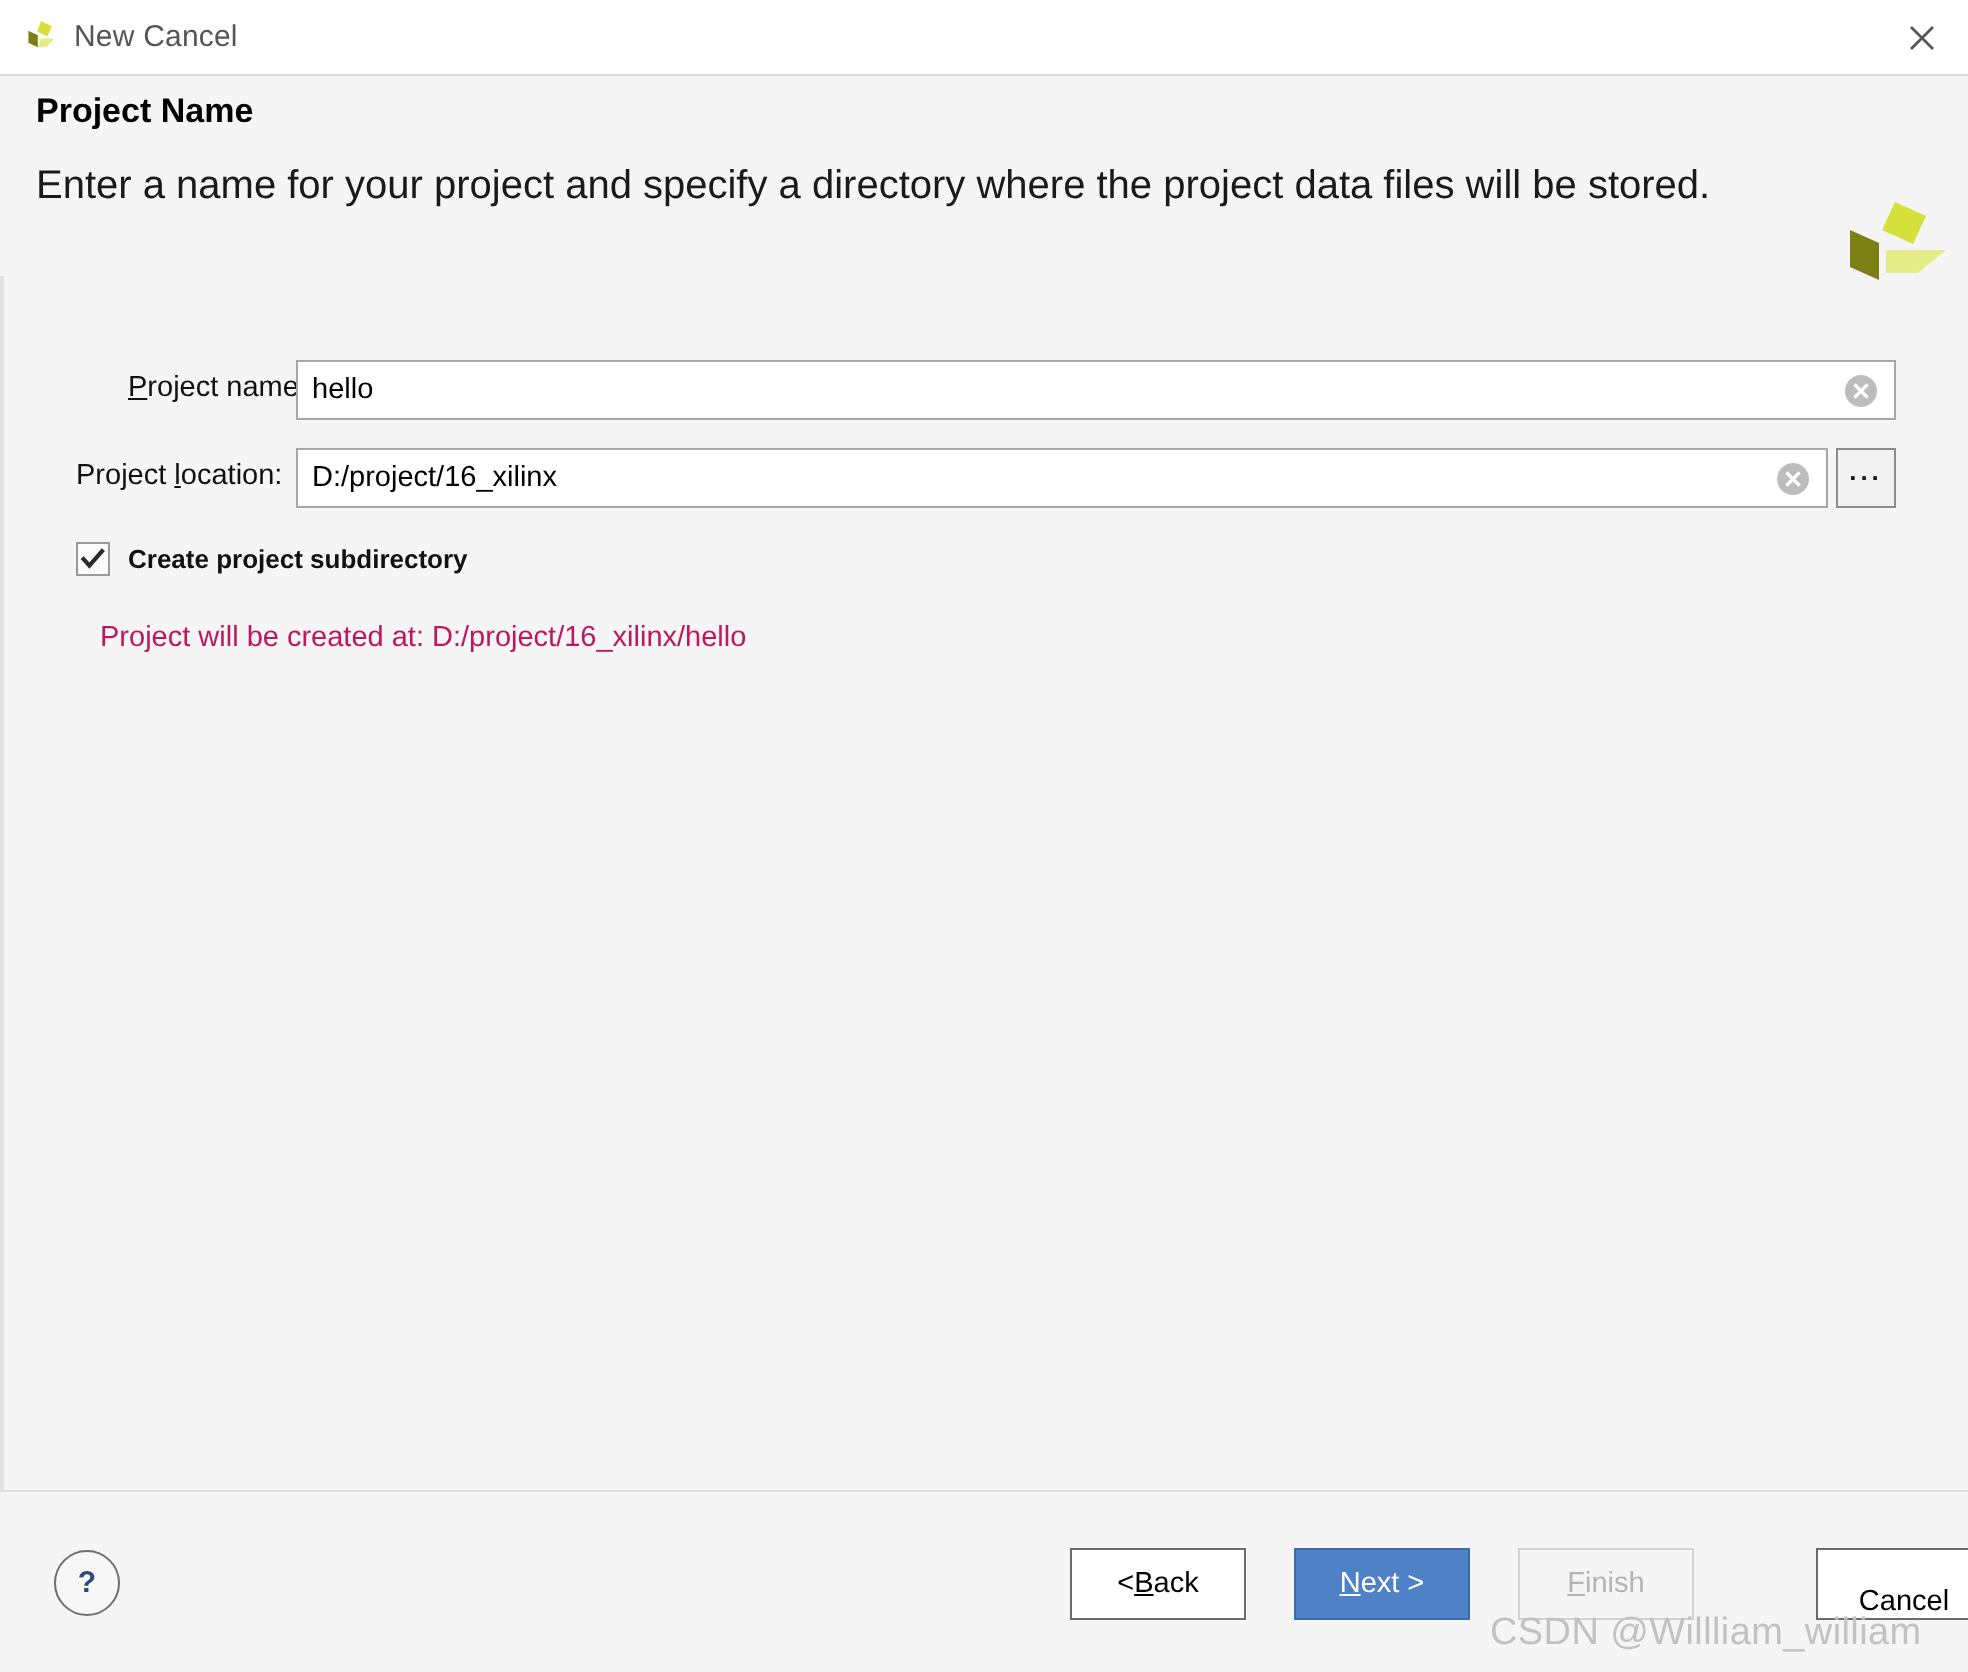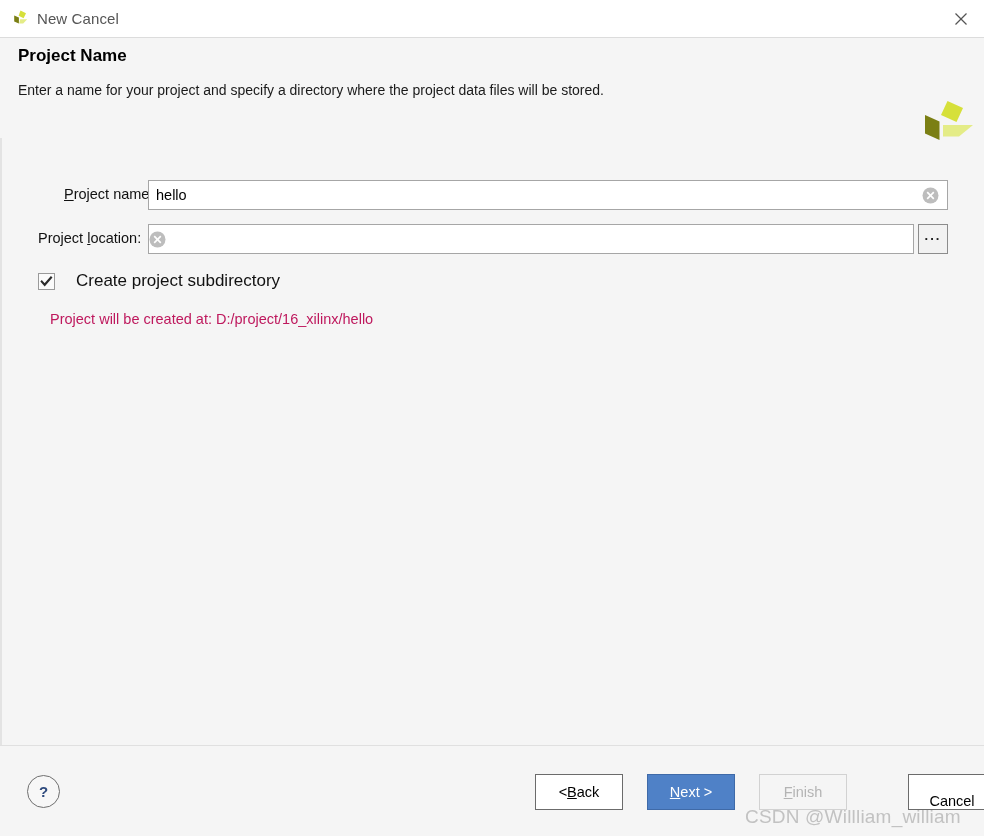--- a/index.html
+++ b/index.html
@@ -65,21 +65,21 @@
     position: absolute;
     left: 18px; top: 22px;
     font-size: 17px;
     font-weight: bold;
     color: #000000;
     white-space: nowrap;
   }
   #page-subtitle {
     position: absolute;
     left: 18px; top: 58px;
-    font-size: 14px;
+    font-size: 20px;
     color: #1a1a1a;
     white-space: nowrap;
   }
   #brand-logo {
     position: absolute;
     left: 922px; top: 76px;
     width: 54px; height: 48px;
   }
 
   
@@ -161,24 +161,25 @@
   #subdir-checkbox {
     width: 17px; height: 17px;
     background: #fbfbfb;
     border: 1px solid #9a9a9a;
     box-sizing: border-box;
     position: relative;
     flex: 0 0 auto;
   }
   #subdir-checkbox svg { position: absolute; left: 1px; top: 1px; }
   #subdir-label {
-    font-size: 17px;
+    font-size: 13px;
     color: #111111;
-    margin-left: 21px;
-    white-space: nowrap;
+    margin-left: 9px;
+    white-space: nowrap;
+    font-weight: bold;
   }
 
   #created-at-text {
     position: absolute;
     left: 48px; top: 173px;
     font-size: 14.5px;
     color: #be185d;
     white-space: nowrap;
   }
 
@@ -296,20 +297,21 @@
           <circle cx="8.5" cy="8.5" r="8" fill="#bdbdbd"></circle>
           <line x1="5.2" y1="5.2" x2="11.8" y2="11.8" stroke="#ffffff" stroke-width="1.7"></line>
           <line x1="11.8" y1="5.2" x2="5.2" y2="11.8" stroke="#ffffff" stroke-width="1.7"></line>
         </svg>
       </span>
     </div>
 
     <div class="form-label" id="label-project-loc"><span>Project </span><span class="mn">l</span><span>ocation:</span></div>
 
     <div class="text-field" id="field-project-loc">
+      <div class="tf-value" title="D:/project/16_xilinx">D:/project/16_xilinx</div>
       <span class="clear-icon">
         <svg width="17" height="17" viewBox="0 0 17 17">
           <circle cx="8.5" cy="8.5" r="8" fill="#bdbdbd"></circle>
           <line x1="5.2" y1="5.2" x2="11.8" y2="11.8" stroke="#ffffff" stroke-width="1.7"></line>
           <line x1="11.8" y1="5.2" x2="5.2" y2="11.8" stroke="#ffffff" stroke-width="1.7"></line>
         </svg>
       </span>
     </div>
 
     <div id="browse-button">

